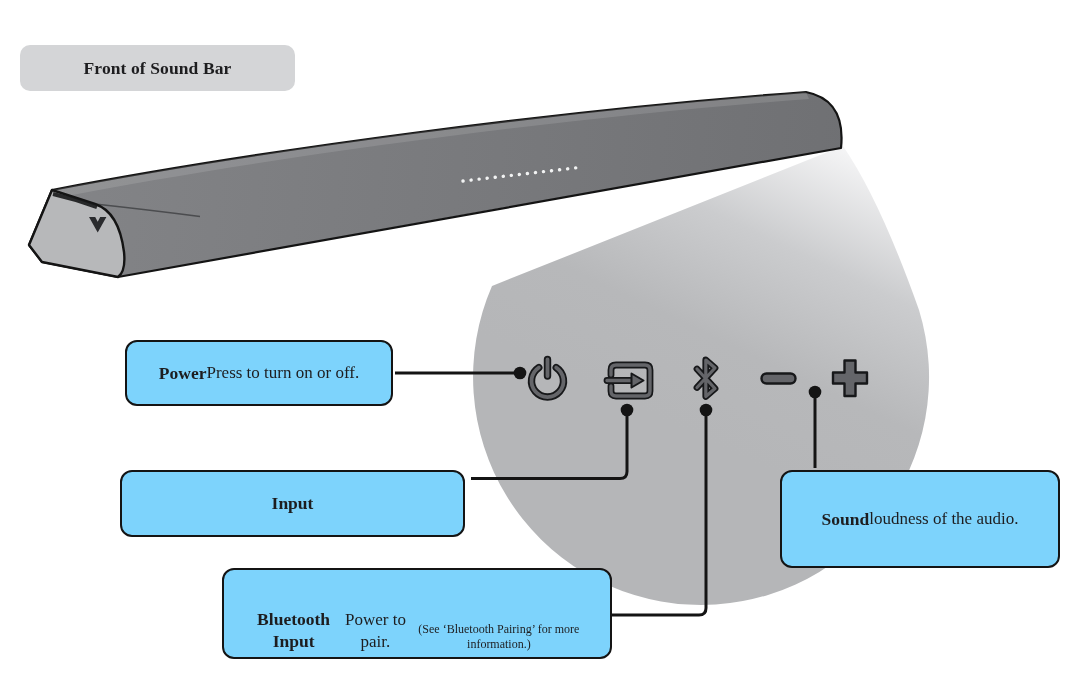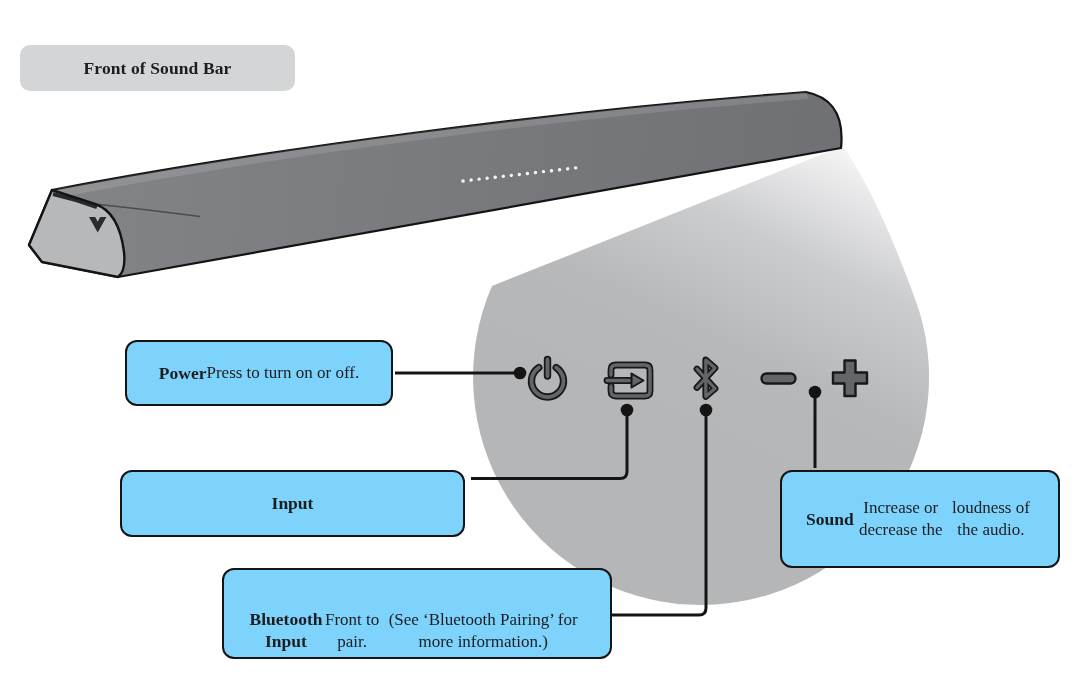--- a/index.html
+++ b/index.html
@@ -15,21 +15,21 @@
   }
   .pill-front{left:20px;top:45px;width:275px;height:46px;}
   .pill-right{left:888px;top:55px;width:180px;height:55px;}
   .callout{
     position:absolute;background:#7dd3fc;border:2.6px solid #141414;border-radius:12px;
     box-sizing:border-box;display:flex;flex-direction:row;align-items:center;justify-content:center;
     text-align:center;line-height:1.3;padding:4px 24px;
   }
   .callout .title{font-weight:bold;font-size:17.5px;}
   .callout .body{font-size:17px;}
-  .callout .note{font-size:17px;margin-top:15px;}
+  .callout .note{font-size:12px;margin-top:15px;}
   .co-power{left:125px;top:340px;width:268px;height:66px;}
   .co-input{left:120px;top:446px;width:345px;height:67px;margin-top:24px;}
   .co-bluetooth{left:222px;top:568px;width:390px;height:91px;align-items:flex-end;}
   .co-volume{left:780px;top:470px;width:280px;height:98px;}
 </style>
 </head>
 <body>
 
 <div class="stage">
 
@@ -108,23 +108,22 @@
     <div class="title">Power</div>
     <div class="body">Press to turn on or off.</div>
   </div>
 
   <div class="callout co-input">
     <div class="title">Input</div>
   </div>
 
   <div class="callout co-bluetooth">
     <div class="title">Bluetooth Input</div>
-    <div class="body">Front to pair.</div>
+    <div class="body">Power to pair.</div>
     <div class="note">(See ‘Bluetooth Pairing’ for more information.)</div>
   </div>
 
   <div class="callout co-volume">
     <div class="title">Sound</div>
-    <div class="body">Increase or decrease the</div>
     <div class="body">loudness of the audio.</div>
   </div>
 
 </div>
 
 </body></html>

